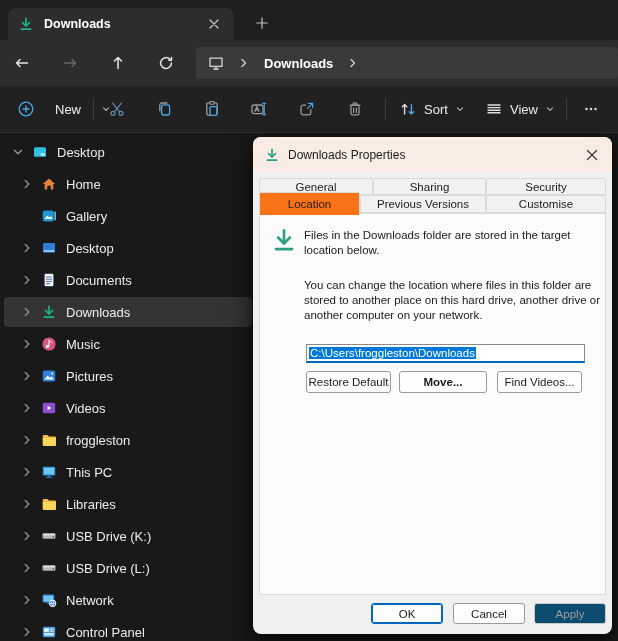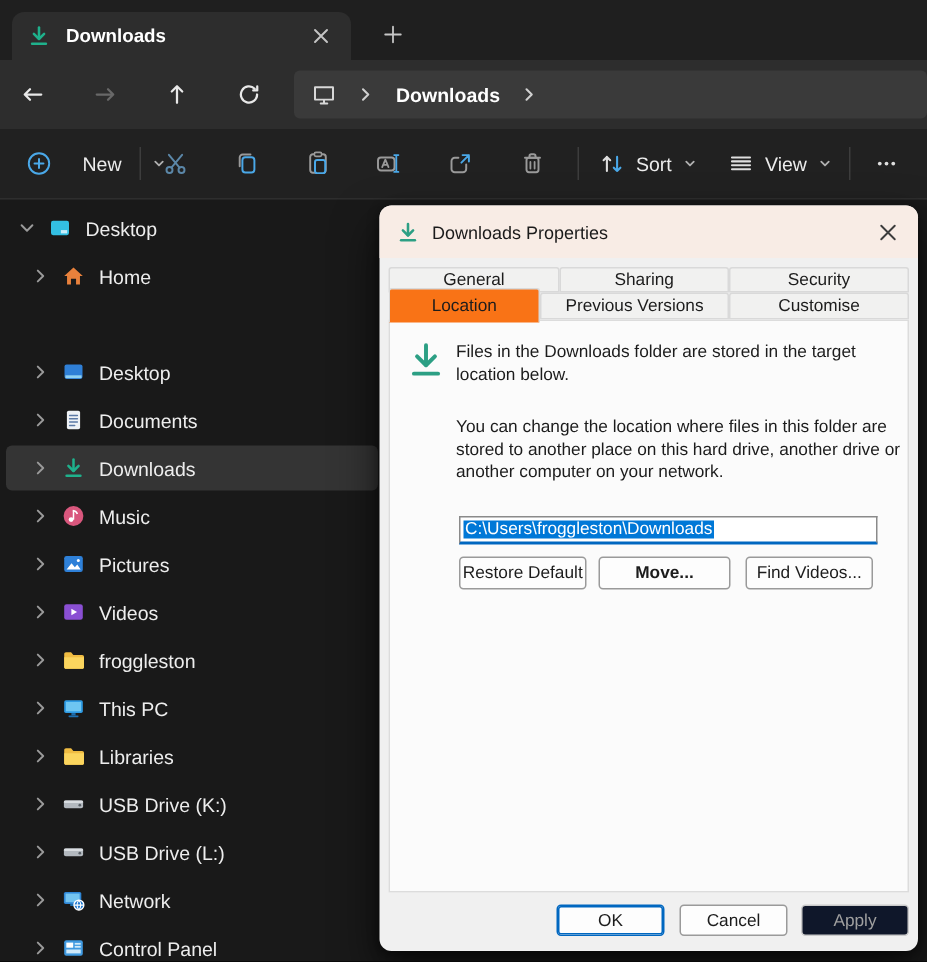--- a/index.html
+++ b/index.html
@@ -64,21 +64,21 @@
   .pg-text{position:absolute;font-size:11.5px;line-height:15px;color:#1c1c1c;}
   .pg-input{position:absolute;left:46px;top:130px;width:279px;height:19px;background:#fff;
             border:1px solid #8a8a8a;border-bottom:2px solid #0067c0;box-sizing:border-box;
             display:flex;align-items:center;padding:0 2px;font-size:11.5px;overflow:hidden;}
   .pg-sel{background:#0078d7;color:#fff;white-space:nowrap;padding:0 1px;}
   .btn32{position:absolute;height:22px;background:#fdfdfd;border:1px solid #9a9a9a;border-radius:3px;
          display:flex;align-items:center;justify-content:center;font-size:11.5px;color:#1c1c1c;
          box-sizing:border-box;}
   .ft-btn{position:absolute;top:466px;width:72px;height:21px;}
   .ft-btn.default{border:1px solid #0067c0;box-shadow:inset 0 0 0 1px #0067c0;}
-  .ft-btn.disabled{color:#9f9f9f;border-color:#cacaca;background:#0f172a;}
+  .ft-btn.disabled{color:#9f9f9f;border-color:#cacaca;background:#0c4a6e;}
 </style>
 </head>
 <body>
 
 <div id="app">
 
   <div class="tabstrip">
     <div class="etab">
       <span class="ic">
           <svg width="16" height="16" viewBox="0 0 16 16" fill="none" xmlns="http://www.w3.org/2000/svg">
@@ -258,20 +258,31 @@
           <svg width="16" height="16" viewBox="0 0 16 16" fill="none" xmlns="http://www.w3.org/2000/svg">
             <path d="M6.2 4.4 9.8 8l-3.6 3.6" stroke="#9a9a9a" stroke-width="1.3" stroke-linecap="round" stroke-linejoin="round" fill="none"></path>
           </svg>
         </span>
         <span class="side-ic ic">
           <svg width="16" height="16" viewBox="0 0 16 16" fill="none" xmlns="http://www.w3.org/2000/svg">
             <path d="M8 2.4 14.2 8h-1.9v5.6H9.7V9.8H6.3v3.8H3.7V8H1.8Z" fill="#e8813c"></path>
           </svg>
         </span>
         <span class="side-label">Home</span>
+      </div>
+      <div class="side-row" style="top: 68px;">
+        <span class="tree-chev ic" style="margin-left: 15px;"></span>
+        <span class="side-ic ic">
+          <svg width="16" height="16" viewBox="0 0 16 16" fill="none" xmlns="http://www.w3.org/2000/svg">
+            <rect x="1.8" y="2.6" width="11" height="10.8" rx="1.8" fill="#2196d9"></rect>
+            <path d="M3.4 11 6.4 7.4l2 2.3 1.5-1.7 1.7 3Z" fill="#fff"></path>
+            <rect x="13.4" y="3.6" width="1.5" height="8.8" rx="0.75" fill="#7ac8ee"></rect>
+          </svg>
+        </span>
+        <span class="side-label">Gallery</span>
       </div>
       <div class="side-row" style="top: 100px;">
         <span class="tree-chev ic" style="margin-left: 15px;">
           <svg width="16" height="16" viewBox="0 0 16 16" fill="none" xmlns="http://www.w3.org/2000/svg">
             <path d="M6.2 4.4 9.8 8l-3.6 3.6" stroke="#9a9a9a" stroke-width="1.3" stroke-linecap="round" stroke-linejoin="round" fill="none"></path>
           </svg>
         </span>
         <span class="side-ic ic">
           <svg width="16" height="16" viewBox="0 0 16 16" fill="none" xmlns="http://www.w3.org/2000/svg">
             <rect x="2" y="3" width="12" height="9.6" rx="1.4" fill="#2f7fd6"></rect>

